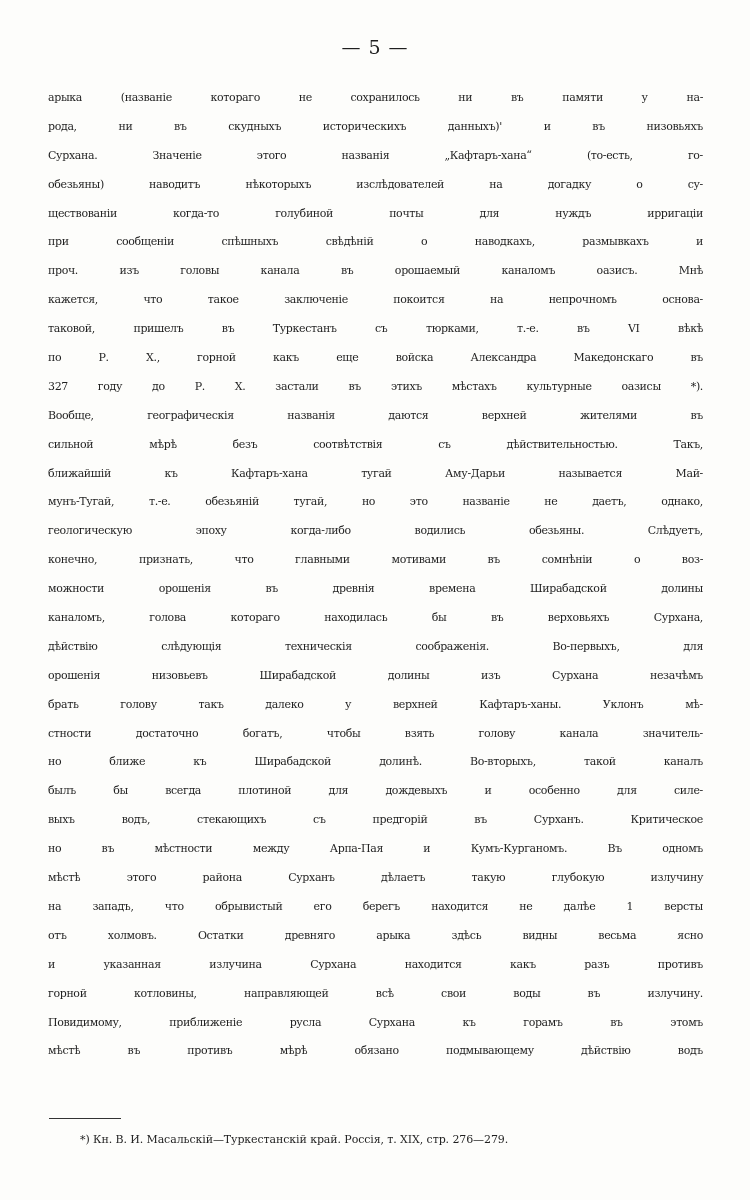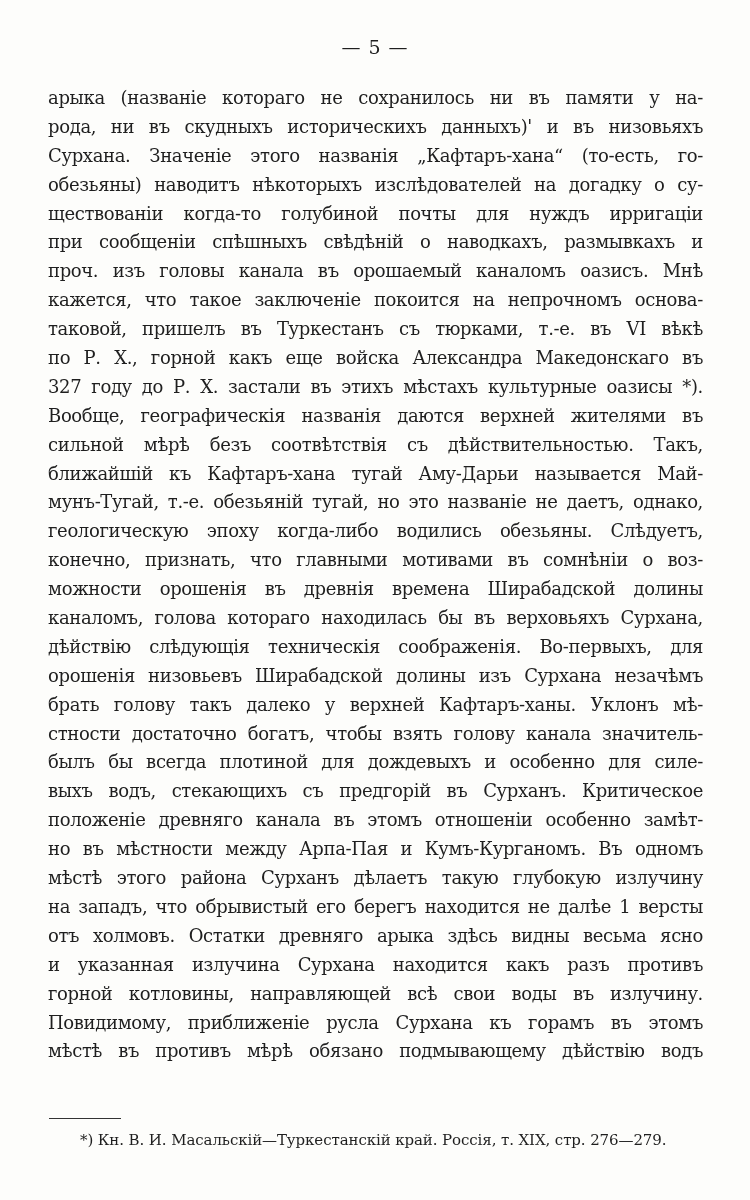--- a/index.html
+++ b/index.html
@@ -1,25 +1,25 @@
 <!DOCTYPE html>
 <html><head>
 <meta charset="utf-8">
 <style>
   html, body { margin: 0; padding: 0; background: #fdfdfb; }
   body { width: 750px; height: 1200px; position: relative; overflow: hidden;
          font-family: "DejaVu Serif", serif; color: #1f1f1f; }
   .page-num { position: absolute; top: 36px; left: 0; width: 750px; text-align: center;
               font-size: 19px; letter-spacing: 1px; }
   .body-text { position: absolute; top: 84px; left: 48px; width: 655px; }
-  .line { height: 28.9px; line-height: 28.9px; font-size: 18px; white-space: nowrap;
+  .line { height: 28.9px; line-height: 28.9px; font-size: 11px; white-space: nowrap;
           text-align: justify; text-align-last: justify; letter-spacing: -0.35px; }
   .fn-rule { position: absolute; top: 1118px; left: 49px; width: 72px; height: 0;
              border-top: 1.5px solid #333; }
-  .footnote { position: absolute; top: 1128px; left: 80px; font-size: 15px;
+  .footnote { position: absolute; top: 1128px; left: 80px; font-size: 11px;
               white-space: nowrap; letter-spacing: -0.1px; line-height: 24px; }
 </style>
 </head>
 <body>
 
 <div class="page-num">— 5 —</div>
 
 <div class="body-text" id="body">
     <div class="line">арыка (названіе котораго не сохранилось ни въ памяти у на-</div>
     <div class="line">рода, ни въ скудныхъ историческихъ данныхъ)' и въ низовьяхъ</div>
@@ -37,23 +37,23 @@
     <div class="line">ближайшій къ Кафтаръ-хана тугай Аму-Дарьи называется Май-</div>
     <div class="line">мунъ-Тугай, т.-е. обезьяній тугай, но это названіе не даетъ, однако,</div>
     <div class="line">геологическую эпоху когда-либо водились обезьяны. Слѣдуетъ,</div>
     <div class="line">конечно, признать, что главными мотивами въ сомнѣніи о воз-</div>
     <div class="line">можности орошенія въ древнія времена Ширабадской долины</div>
     <div class="line">каналомъ, голова котораго находилась бы въ верховьяхъ Сурхана,</div>
     <div class="line">дѣйствію слѣдующія техническія соображенія. Во-первыхъ, для</div>
     <div class="line">орошенія низовьевъ Ширабадской долины изъ Сурхана незачѣмъ</div>
     <div class="line">брать голову такъ далеко у верхней Кафтаръ-ханы. Уклонъ мѣ-</div>
     <div class="line">стности достаточно богатъ, чтобы взять голову канала значитель-</div>
+    <div class="line">но ближе къ Ширабадской долинѣ. Во-вторыхъ, такой каналъ</div>
     <div class="line">былъ бы всегда плотиной для дождевыхъ и особенно для силе-</div>
     <div class="line">выхъ водъ, стекающихъ съ предгорій въ Сурханъ. Критическое</div>
-    <div class="line">положеніе древняго канала въ этомъ отношеніи особенно замѣт-</div>
     <div class="line">но въ мѣстности между Арпа-Пая и Кумъ-Курганомъ. Въ одномъ</div>
     <div class="line">мѣстѣ этого района Сурханъ дѣлаетъ такую глубокую излучину</div>
     <div class="line">на западъ, что обрывистый его берегъ находится не далѣе 1 версты</div>
     <div class="line">отъ холмовъ. Остатки древняго арыка здѣсь видны весьма ясно</div>
     <div class="line">и указанная излучина Сурхана находится какъ разъ противъ</div>
     <div class="line">горной котловины, направляющей всѣ свои воды въ излучину.</div>
     <div class="line">Повидимому, приближеніе русла Сурхана къ горамъ въ этомъ</div>
     <div class="line">мѣстѣ въ противъ мѣрѣ обязано подмывающему дѣйствію водъ</div>
   </div>
 

